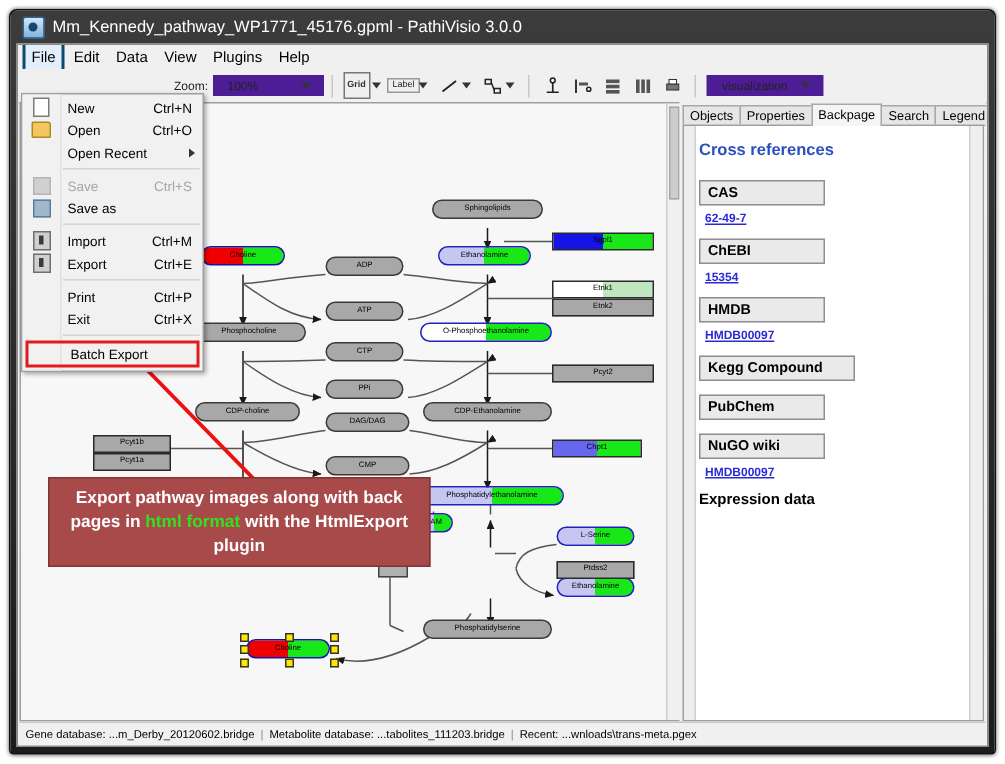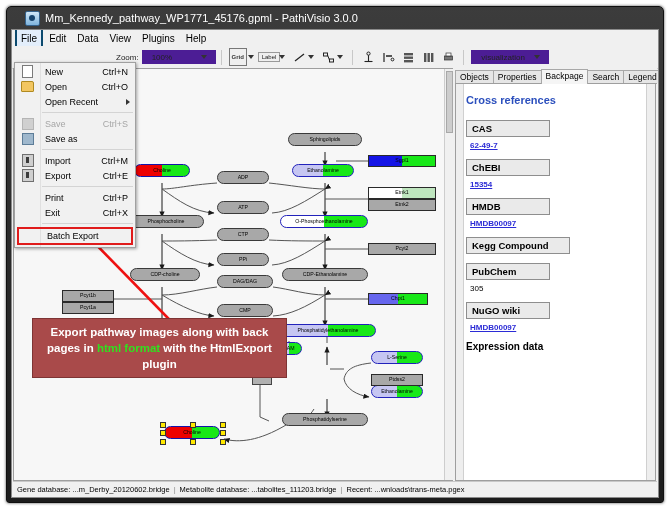--- a/index.html
+++ b/index.html
@@ -18,21 +18,21 @@
   .win-frame {
     position: absolute; left: 6px; top: 6px;
     width: 658px; height: 497px;
     background: linear-gradient(180deg,#3c3c3c 0%, #2d2d2d 40%, #1c1c1c 100%);
     border-radius: 5px 5px 3px 3px;
     box-shadow: 0 0 3px rgba(0,0,0,.7);
     box-sizing: border-box;
     border: 1px solid #101010;
   }
   .win-titlebar {
-    position: absolute; left: 12px; top: 0; right: 0; height: 22px;
+    position: absolute; left: 2px; top: 0; right: 0; height: 22px;
     display: flex; align-items: center;
     padding-left: 6px;
     color: #ffffff;
     font-size: 11px;
   }
   .win-icon {
     width: 13px; height: 13px; margin-right: 5px;
     background: linear-gradient(180deg,#cfe6f7,#7fb4dd);
     border: 1px solid #35628c; border-radius: 2px;
     position: relative; flex: none;
@@ -728,21 +728,20 @@
               <div class="xref-head">HMDB</div>
               <div class="xref-val"><a href="#">HMDB00097</a></div>
             </div>
 
             <div class="xref-block">
               <div class="xref-head" style="width:104px">Kegg Compound</div>
             </div>
 
             <div class="xref-block">
               <div class="xref-head">PubChem</div>
-              <div class="xref-val">305</div>
             </div>
 
             <div class="xref-block">
               <div class="xref-head">NuGO wiki</div>
               <div class="xref-val"><a href="#">HMDB00097</a></div>
             </div>
 
 
             <div class="xref-foot">Expression data</div>
           </div>

